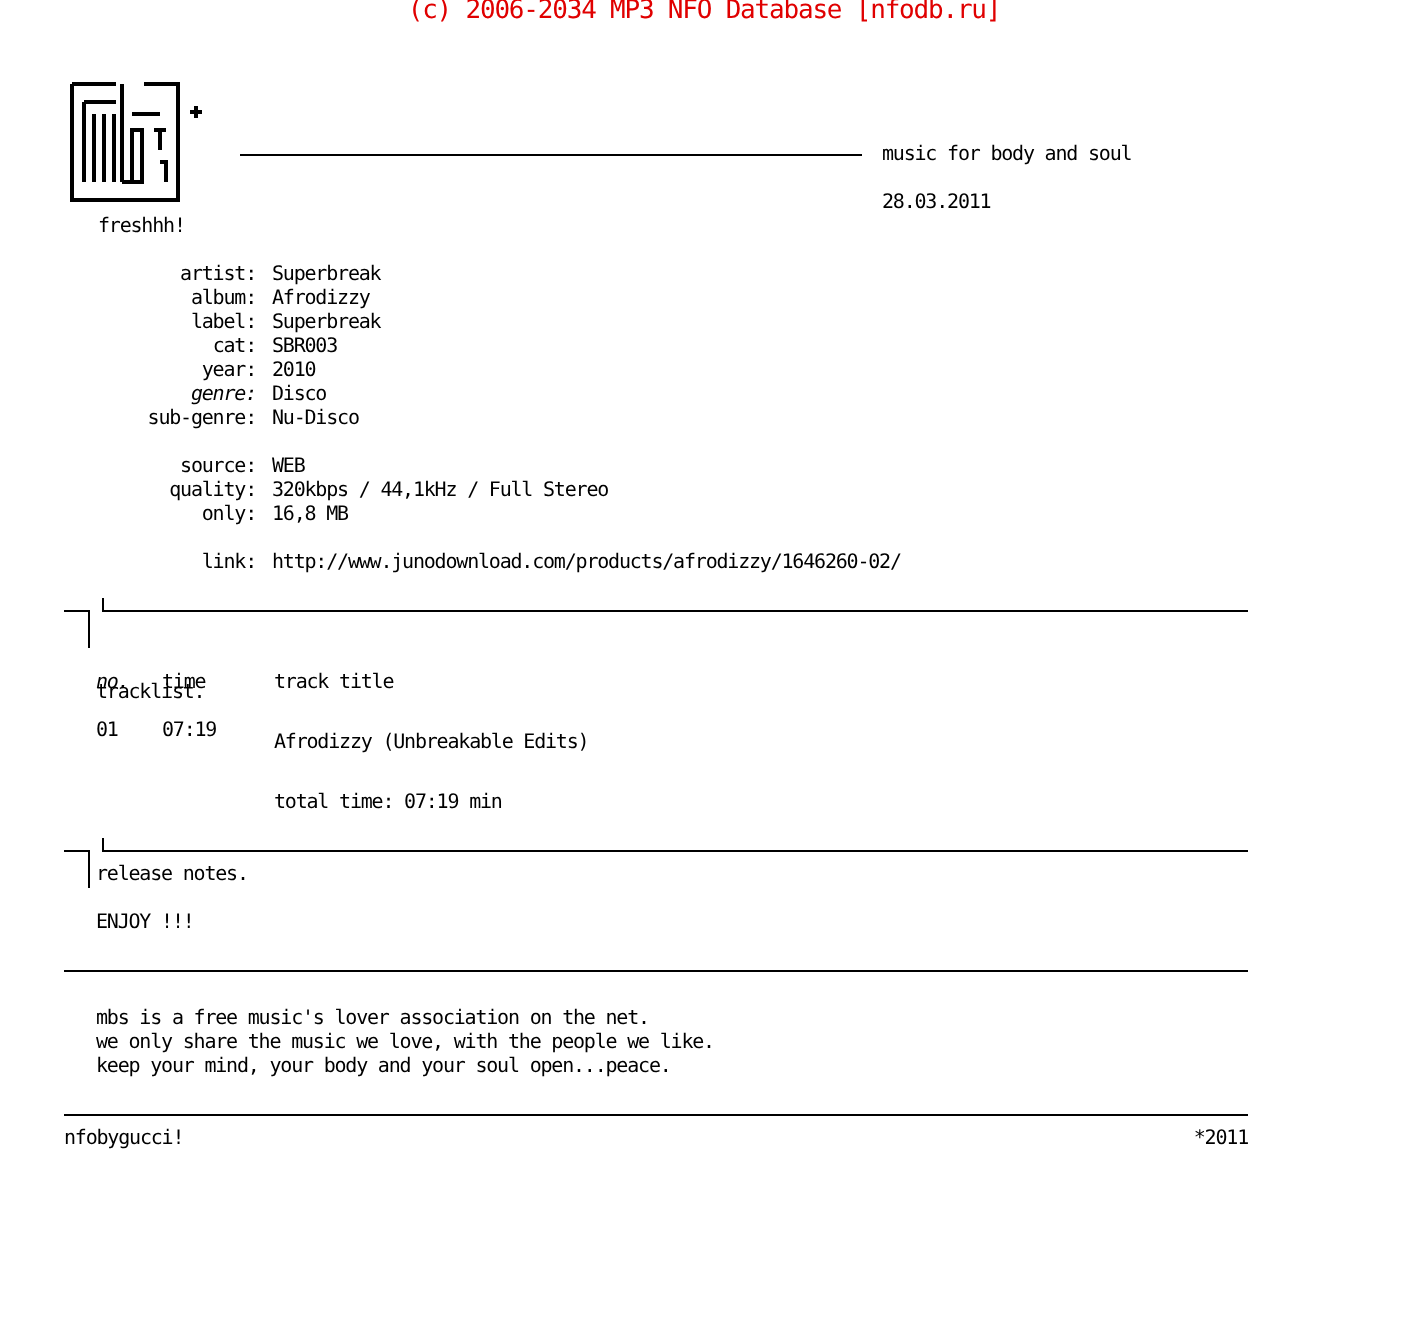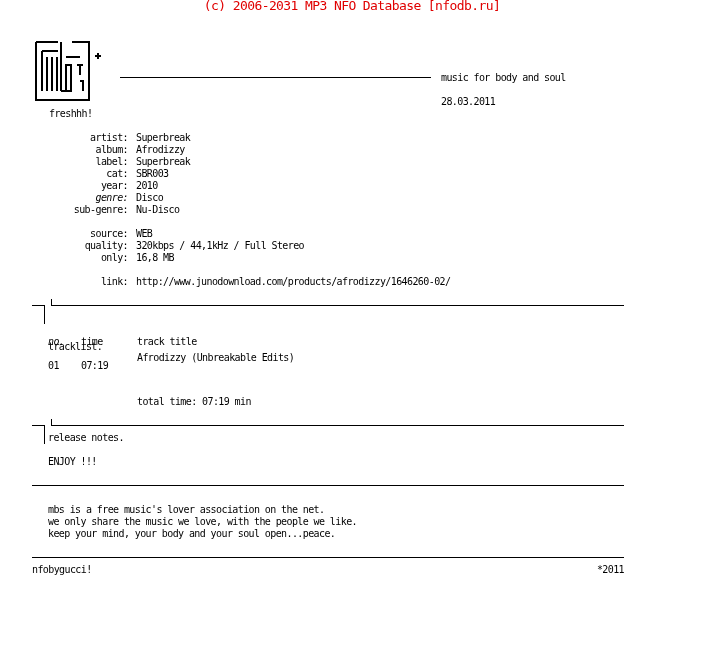--- a/index.html
+++ b/index.html
@@ -9,21 +9,21 @@
   .hdr { position:absolute; top:0; left:0; width:704px; text-align:center; color:#e00000;
          font-size:13px; line-height:12px; white-space:pre; letter-spacing:-0.6px; }
   .hline { position:absolute; height:1px; background:#000; }
   .vline { position:absolute; width:1px; background:#000; }
   .logo { position:absolute; left:35px; top:41px; width:72px; height:60px; }
   .right { text-align:right; }
 </style>
 </head>
 <body>
 
-<div class="hdr">(c) 2006-2031 MP3 NFO Database [nfodb.ru]</div>
+<div class="hdr">(c) 2006-2034 MP3 NFO Database [nfodb.ru]</div>
 
 <svg class="logo" viewBox="0 0 72 60" width="72" height="60">
   <g fill="none" stroke="#000" stroke-width="2">
     <path d="M1 1 H23 M37 1 H54 V59 H1 V1"></path>
     <path d="M7 10 V50 M7 10 H23 M12 16 V50 M17 16 V50 M22 16 V50"></path>
     <path d="M26 1 V50 M26 50 H36 V24 H31 V50 M31 16 H45"></path>
     <path d="M42 24 H48 M45 24 V34 M45 40 H48 V50"></path>
     <path d="M60 15 H66 M63 12 V18"></path>
   </g>
 </svg>
@@ -63,21 +63,21 @@
 <div class="vline" style="left:44px; top:305px; height:19px;"></div>
 <div class="vline" style="left:51px; top:299px; height:6px;"></div>
 <div class="hline" style="left:51px; top:305px; width:573px;"></div>
 <div class="t" style="left:48px; top:312px;margin-top:29px;">tracklist.</div>
 <div class="t" style="left:48px; top:336px;font-style:italic;">no.</div>
 <div class="t" style="left:81px; top:336px;">time</div>
 <div class="t" style="left:137px; top:336px;">track title</div>
 <div>
   <div class="t" style="left:48px; top:360px;">01</div>
   <div class="t" style="left:81px; top:360px;">07:19</div>
-  <div class="t" style="left:137px; top:352px;">Afrodizzy (Unbreakable Edits)</div>
+  <div class="t" style="left:137px; top:366px;">Afrodizzy (Unbreakable Edits)</div>
 </div>
 <div class="t" style="left:137px; top:396px;">total time: 07:19 min</div>
 
 <div class="hline" style="left:32px; top:425px; width:12px;"></div>
 <div class="vline" style="left:44px; top:425px; height:19px;"></div>
 <div class="vline" style="left:51px; top:419px; height:6px;"></div>
 <div class="hline" style="left:51px; top:425px; width:573px;"></div>
 <div class="t" style="left:48px; top:432px;">release notes.</div>
 <div class="t" style="left:48px; top:456px;">ENJOY !!!</div>
 

